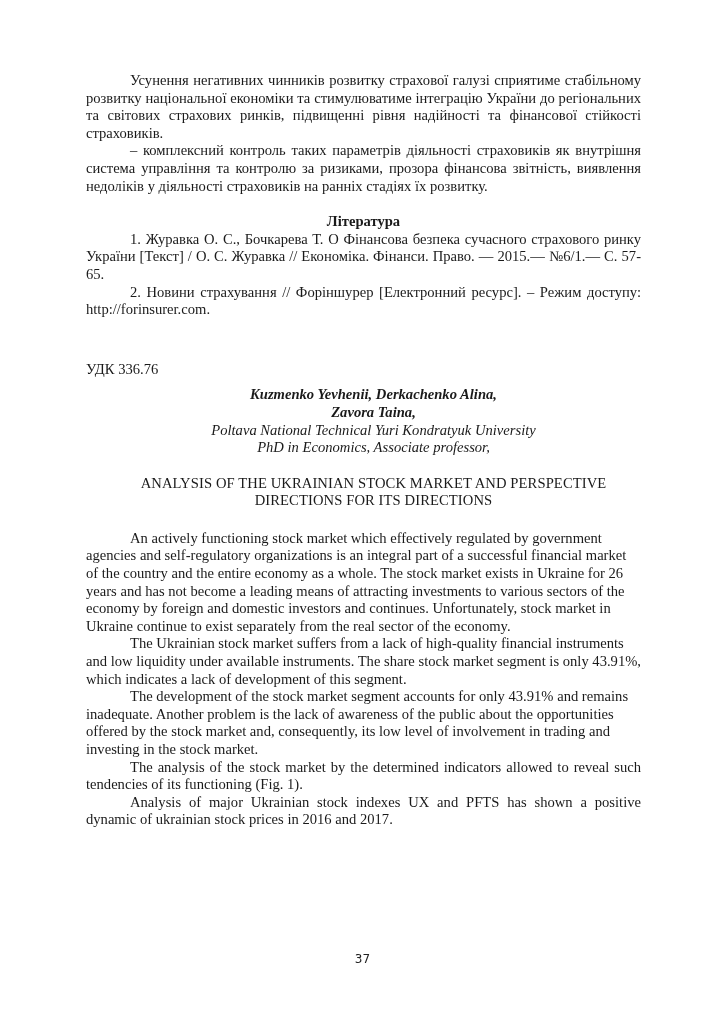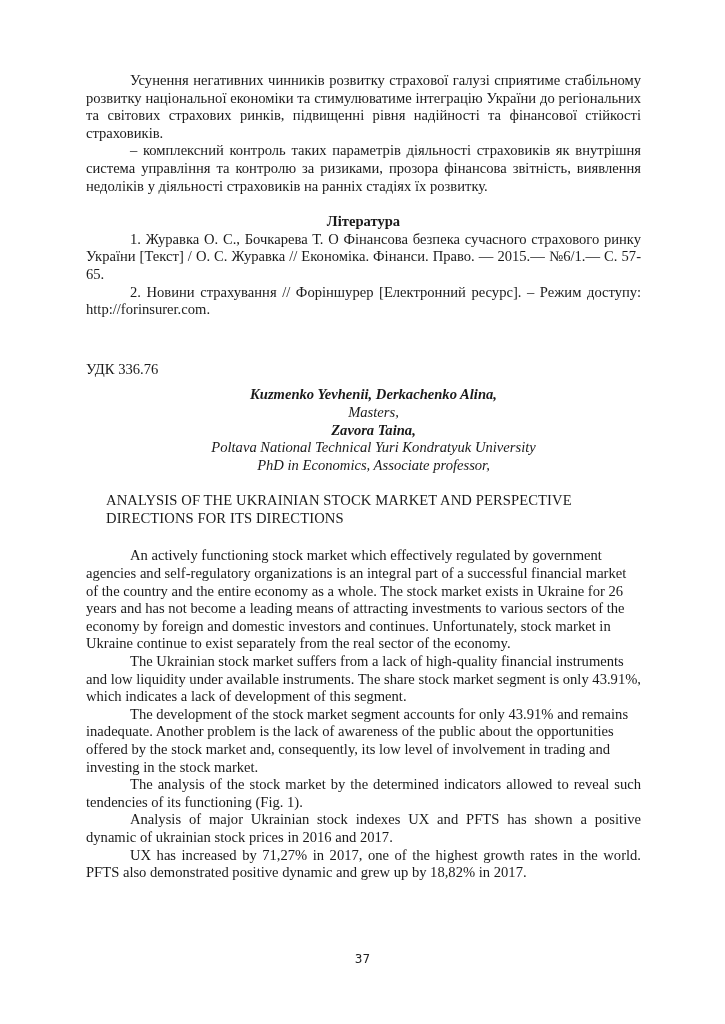--- a/index.html
+++ b/index.html
@@ -21,20 +21,21 @@
     }
     p { margin: 0; }
     .just { text-align: justify; }
     .indent { text-indent: 44px; }
     .refs-title { font-weight: bold; text-align: center; margin-top: 18px; }
     .udk { margin-top: 42px; }
     .authors { text-align: center; margin-top: 8px; padding-left: 20px; }
     .authors .bold-it { font-weight: bold; font-style: italic; }
     .authors .it { font-style: italic; }
     .paper-title {
+      text-align: center;
       margin-top: 18px;
       font-size: 14.6px;
       line-height: 17.6px;
       padding-left: 20px;
       letter-spacing: 0.1px;
     }
     .body-text { margin-top: 20px; }
     .page-number {
       position: absolute;
       left: 0; right: 0;
@@ -54,34 +55,32 @@
   <p class="just indent">– комплексний контроль таких параметрів діяльності страховиків як внутрішня система управління та контролю за ризиками, прозора фінансова звітність, виявлення недоліків у діяльності страховиків на ранніх стадіях їх розвитку.</p>
 
   <p class="refs-title">Література</p>
   <p class="just indent">1. Журавка О. С., Бочкарева Т. О Фінансова безпека сучасного страхового ринку України [Текст] / О. С. Журавка // Економіка. Фінанси. Право. — 2015.— №6/1.— С. 57-65.</p>
   <p class="just indent">2. Новини страхування // Форіншурер [Електронний ресурс]. – Режим доступу: http://forinsurer.com.</p>
 
   <p class="udk">УДК 336.76</p>
 
   <div class="authors">
     <div class="bold-it">Kuzmenko Yevhenii, Derkachenko Alina,</div>
-    <div class="it">Masters,</div>
     <div class="bold-it">Zavora Taina,</div>
     <div class="it">Poltava National Technical Yuri Kondratyuk University</div>
     <div class="it">PhD in Economics, Associate professor,</div>
   </div>
 
   <div class="paper-title">
     <div>ANALYSIS OF THE UKRAINIAN STOCK MARKET AND PERSPECTIVE</div>
     <div>DIRECTIONS FOR ITS DIRECTIONS</div>
   </div>
 
   <div class="body-text">
     <p class="indent">An actively functioning stock market which effectively regulated by government agencies and self-regulatory organizations is an integral part of a successful financial market of the country and the entire economy as a whole. The stock market exists in Ukraine for 26 years and has not become a leading means of attracting investments to various sectors of the economy by foreign and domestic investors and continues. Unfortunately, stock market in Ukraine continue to exist separately from the real sector of the economy.</p>
     <p class="indent">The Ukrainian stock market suffers from a lack of high-quality financial instruments and low liquidity under available instruments.  The share stock market segment is only 43.91%, which indicates a lack of development of this segment.</p>
     <p class="indent">The development of the stock market segment accounts for only 43.91% and remains inadequate. Another problem is the lack of awareness of the public about the opportunities offered by the stock market and, consequently, its low level of involvement in trading and investing in the stock market.</p>
     <p class="indent just">The analysis of the stock market by the determined indicators allowed to reveal such tendencies of its functioning (Fig. 1).</p>
     <p class="indent just">Analysis of major Ukrainian stock indexes UX and PFTS has shown a positive dynamic of ukrainian stock prices in 2016 and 2017.</p>
-    <p class="indent just">UX has increased by 71,27% in 2017, one of the highest growth rates in the world. PFTS also demonstrated positive dynamic and grew up by 18,82% in 2017.</p>
   </div>
 </div>
 
 <div class="page-number">37</div>
 
 </body></html>

